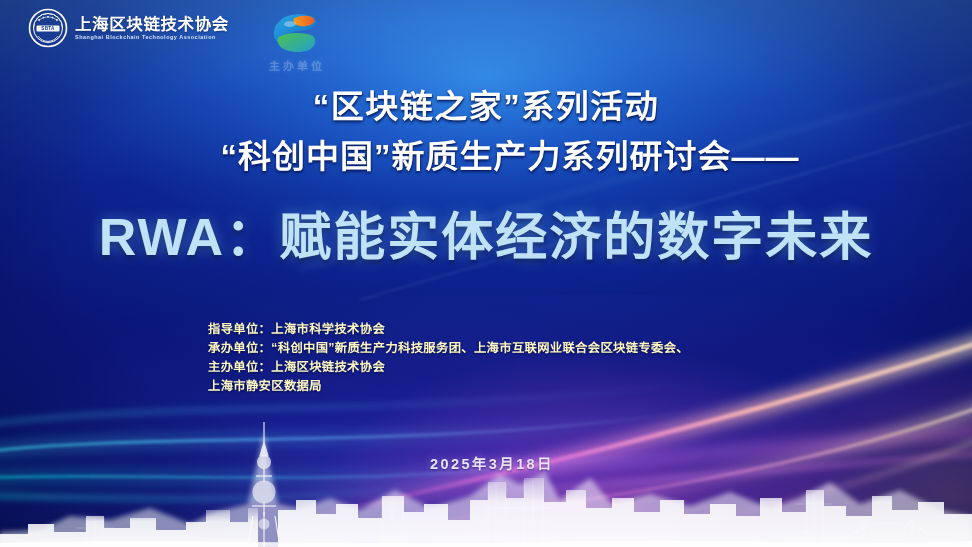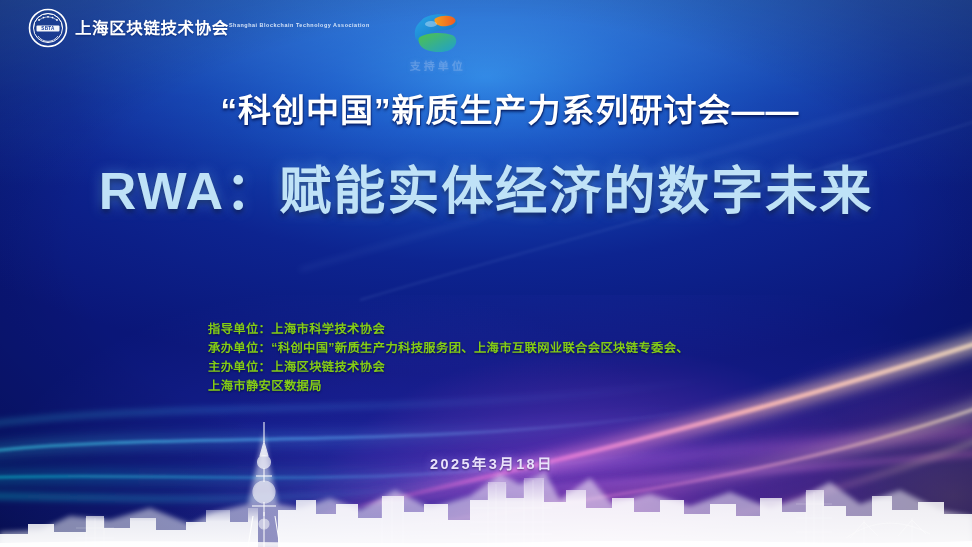--- a/index.html
+++ b/index.html
@@ -77,21 +77,21 @@
     display: flex;
     align-items: center;
     gap: 7px;
   }
   .emblem {
     width: 40px; height: 40px;
     flex: 0 0 40px;
   }
   .assoc-text {
     display: flex;
-    flex-direction: row;
+    flex-direction: column;
     justify-content: center;
     line-height: 1;
   }
   .assoc-cn {
     font-size: 16.5px;
     font-weight: 700;
     color: #ffffff;
     letter-spacing: 0.6px;
     white-space: nowrap;
     text-shadow: 0 1px 2px rgba(0,20,80,0.55);
@@ -157,21 +157,21 @@
       0 0 14px rgba(120,200,255,0.45),
       0 3px 5px rgba(2,10,60,0.80);
   }
 
   
   .orgs {
     position: absolute;
     left: 208px;
     top: 320px;
     z-index: 5;
-    color: #84cc16;
+    color: #fef9c3;
     font-size: 12.3px;
     font-weight: 700;
     line-height: 19px;
     letter-spacing: 0.35px;
     text-shadow: 0 1px 2px rgba(2,10,60,0.8);
     max-width: 640px;
   }
   .orgs div { white-space: nowrap; }
 
   
@@ -384,26 +384,27 @@
             <stop offset="0" stop-color="#f6a01e"></stop>
             <stop offset="1" stop-color="#ef5a22"></stop>
           </linearGradient>
         </defs>
         <path d="M15,11 C20,3 44,2 50,9 C54,14 48,19 40,20 C30,21 22,23 20,27 C18,31 24,34 32,33
                  C22,38 10,34 9,26 C8,19 11,14 15,11 Z" fill="url(#kxBlueTop)"></path>
         <path d="M14,27 C22,22 38,22 46,25 C52,27 52,36 44,40 C35,44 18,42 14,35 C12,31 12,28 14,27 Z" fill="url(#kxGreen)"></path>
         <path d="M30,8 C36,5 46,5 49,9 C51,12 47,15 41,16 C35,17 30,15 29,12 C28,10 28,9 30,8 Z" fill="url(#kxOrange)"></path>
         <ellipse cx="25" cy="14" rx="6" ry="3" fill="#ffffff" opacity="0.35"></ellipse>
       </svg>
-      <div class="kx-cn">支持单位</div>
+      <div class="kx-cn">主办单位</div>
     </div>
 
   </div>
 
   <div class="titles">
+    <div class="title-line1">“区块链之家”系列活动</div>
     <div class="title-line2">“科创中国”新质生产力系列研讨会——</div>
     <div class="title-main">RWA：赋能实体经济的数字未来</div>
   </div>
 
   <div class="orgs">
     <div>指导单位：上海市科学技术协会</div>
     <div>承办单位：“科创中国”新质生产力科技服务团、上海市互联网业联合会区块链专委会、</div>
     <div>主办单位：上海区块链技术协会</div>
     <div>上海市静安区数据局</div>
   </div>

